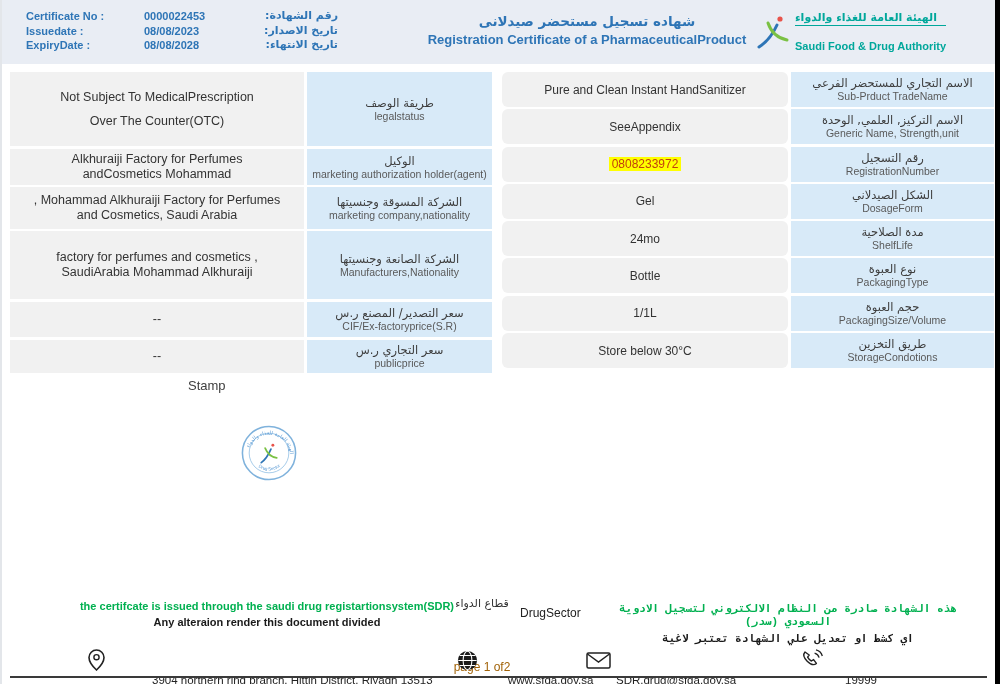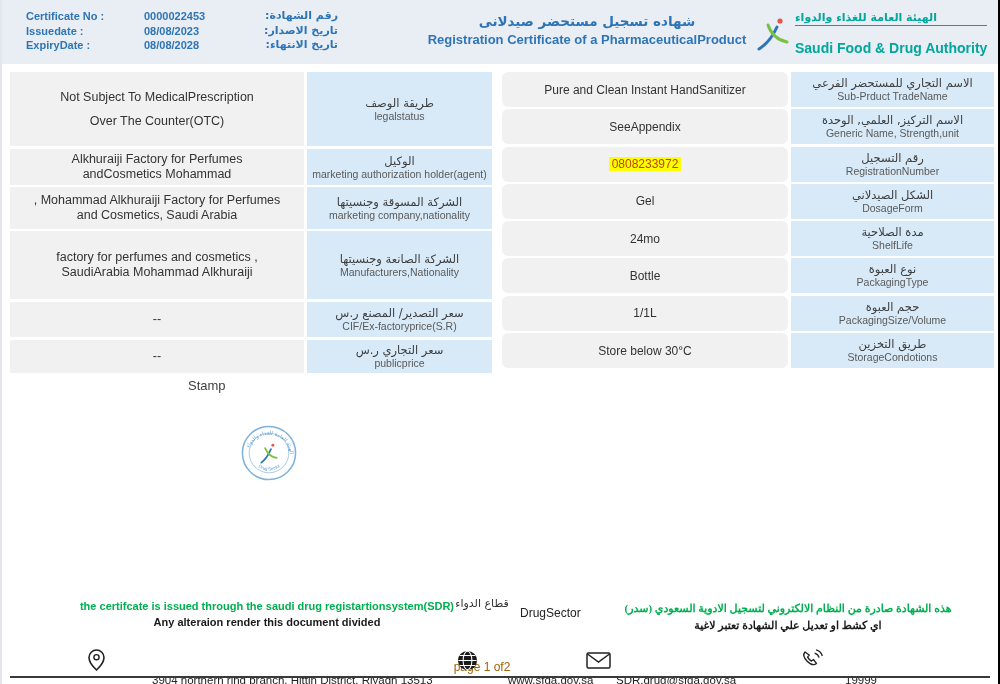--- a/index.html
+++ b/index.html
@@ -1,36 +1,36 @@
 <!DOCTYPE html>
 <html><head>
 <meta charset="utf-8">
 <style>
   * { margin:0; padding:0; box-sizing:border-box; }
   body { background:#fff; }
   .page {
     position:relative; width:1000px; height:684px; background:#ffffff;
     font-family:"Liberation Sans","DejaVu Sans",sans-serif; overflow:hidden;
-    border-left:2px solid #e3e6ea; border-right:2px solid #000000;
+    border-left:2px solid #e3e6ea; border-right:5px solid #000000;
   }
   
   .hdr { position:absolute; left:0; top:0; right:0; height:64px; background:#e9edf4; }
   .hmeta { position:absolute; left:24px; top:9px; width:312px; }
   .hrow { display:flex; line-height:14.5px; font-size:11px; font-weight:bold; color:#2e75b6; }
   .hlab { width:118px; }
   .hval { width:96px; }
   .har  { flex:1; text-align:right; direction:rtl; font-family:"DejaVu Sans",sans-serif; font-weight:bold; }
   .htitle { position:absolute; left:420px; top:13px; width:330px; text-align:center; color:#2e75b6; }
   .htitle .ar { font-size:13.5px; font-weight:bold; direction:rtl; font-family:"DejaVu Sans",sans-serif; }
   .htitle .en { font-size:13px; font-weight:bold; margin-top:3px; }
   .hlogo { position:absolute; left:754px; top:11px; display:flex; align-items:center; }
   .hlogo .txt { margin-left:5px; }
   .hlogo .ar { font-size:11px; font-weight:bold; color:#00a79b; direction:rtl; text-align:left;
                border-bottom:1px solid #00a79b; padding-bottom:1px; font-family:"DejaVu Sans",sans-serif; }
-  .hlogo .en { font-size:14px; font-weight:bold; color:#00a79b; margin-top:14px; }
+  .hlogo .en { font-size:11px; font-weight:bold; color:#00a79b; margin-top:14px; }
   
   .cell { display:flex; flex-direction:column; justify-content:center; align-items:center; text-align:center; }
   .val  { background:#f1f1f1; font-size:12px; color:#333; padding:2px 22px; }
   .lab  { background:#d8eaf8; padding:2px 4px; }
   .lab .a { font-size:11.5px; color:#3d3d3d; direction:rtl; font-family:"DejaVu Sans",sans-serif; line-height:14px; }
   .lab .e { font-size:10.5px; color:#595959; line-height:13px; }
   .rt { position:absolute; left:500px; top:72px; width:492px; }
   .rt .trow { display:flex; height:35px; margin-bottom:2.3px; }
   .rt .val { width:286px; margin-right:3px;border-radius:6px; }
   .rt .lab { width:203px; }
@@ -45,21 +45,21 @@
   
   .f-green-en { position:absolute; left:55px; top:600px; width:420px; text-align:center;
                 font-size:11px; font-weight:bold; color:#00b050; }
   .f-black-en { position:absolute; left:55px; top:616px; width:420px; text-align:center;
                 font-size:11px; font-weight:bold; color:#1a1a1a; }
   .f-sector-ar { position:absolute; left:438px; top:597px; width:84px; text-align:center;
                  font-size:11px; color:#333; direction:rtl; font-family:"DejaVu Sans",sans-serif; }
   .f-page { position:absolute; left:438px; top:620px; width:84px; text-align:center; font-size:12px; color:#a16207;margin-top:40px; }
   .f-sector-en { position:absolute; left:518px; top:606px; font-size:12px; color:#222; }
   .f-ar { position:absolute; left:600px; top:602px; width:372px; text-align:center; direction:rtl;
-          font-family:Liberation Serif, serif; }
+          font-family:Liberation Mono, monospace; }
   .f-ar .g { font-size:11px; font-weight:bold; color:#00b050; }
   .f-ar .b { font-size:11px; font-weight:bold; color:#1a1a1a; margin-top:4px; }
   
   .contact { position:absolute; left:0; top:645px; right:0; height:32px; font-size:11.5px; color:#222; }
   .ic { position:absolute; }
   .ct { position:absolute; top:9px; white-space:nowrap;margin-top:20px; }
   .bottom-line { position:absolute; left:8px; right:8px; top:676px; height:2px; background:#3a3a3a; }
 </style>
 </head>
 <body>

